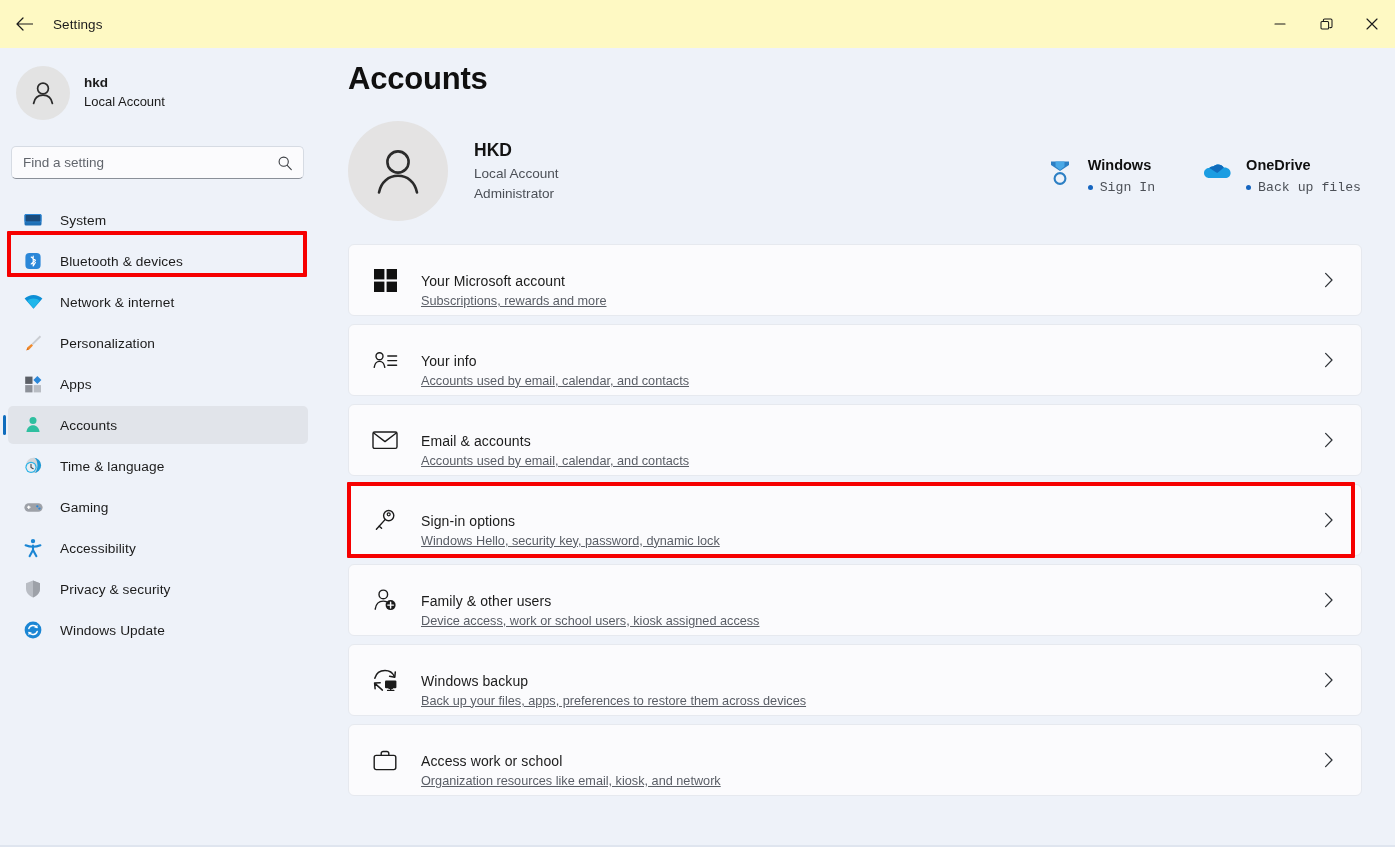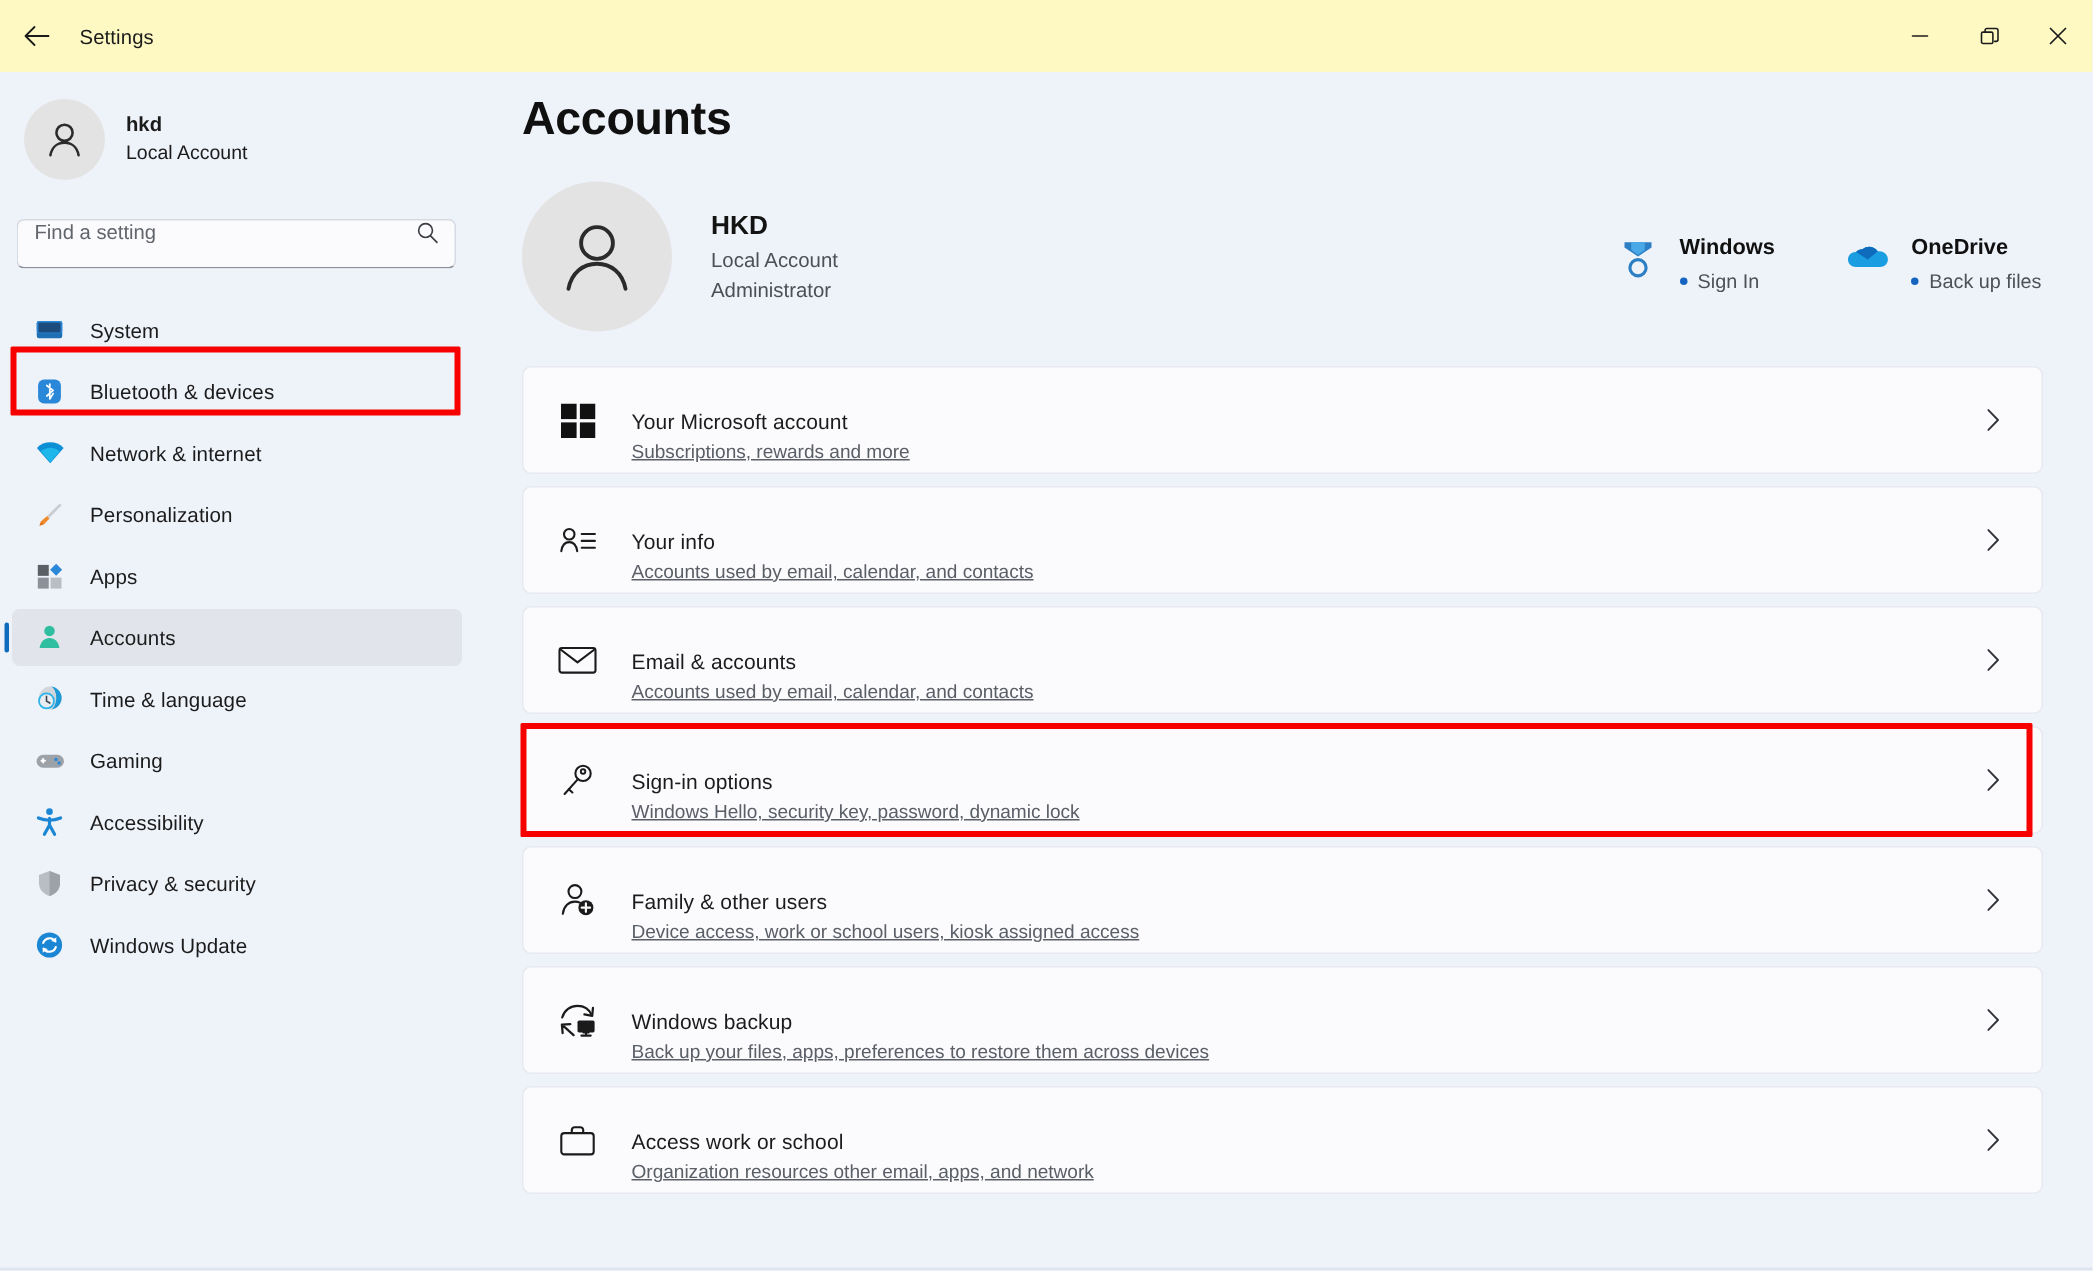--- a/index.html
+++ b/index.html
@@ -112,21 +112,21 @@
   }
 
   .search-wrap {
     margin: 20px 16px 0 11px;
     height: 33px;
     background: #fbfbfd;
     border: 1px solid #d6dbe3;
     border-bottom: 1px solid #8a8f98;
     border-radius: 5px;
     display: flex;
-    align-items: flex-start;
+    align-items: center;
     padding: 0 10px 0 11px;
   }
   .search-input {
     flex: 1;
     border: none;
     outline: none;
     background: transparent;
     font-family: "Liberation Sans", sans-serif;
     font-size: 13.5px;
     color: #1b1b1b;
@@ -251,20 +251,21 @@
     font-weight: bold;
     color: #101010;
     line-height: 1.2;
   }
   .widget-sub {
     font-size: 13.2px;
     color: #4c5057;
     margin-top: 5px;
     display: flex;
     align-items: center;
+    font-family: Liberation Mono, monospace;
   }
   .dot {
     width: 5px; height: 5px;
     border-radius: 50%;
     background: #1565c0;
     margin-right: 7px;
     flex: 0 0 5px;
   }
 
   
@@ -678,21 +679,21 @@
 
         <div class="card">
           <span class="card-icon">
             <svg width="24" height="21" viewBox="0 0 24 21" fill="none">
               <rect x="1.2" y="5.4" width="21.6" height="14.2" rx="2" stroke="#1b1b1b" stroke-width="1.4"></rect>
               <path d="M8.2 5.2 V3.4 A1.9 1.9 0 0 1 10.1 1.5 H13.9 A1.9 1.9 0 0 1 15.8 3.4 V5.2" stroke="#1b1b1b" stroke-width="1.4" stroke-linecap="round"></path>
             </svg>
           </span>
           <div class="card-text">
             <div class="card-title">Access work or school</div>
-            <div class="card-sub">Organization resources other email, apps, and network</div>
+            <div class="card-sub">Organization resources like email, kiosk, and network</div>
           </div>
           <span class="chev">
             <svg width="10" height="16" viewBox="0 0 10 16" fill="none">
               <path d="M1.6 1.4 L8 8 L1.6 14.6" stroke="#2f3338" stroke-width="1.25" stroke-linecap="round" stroke-linejoin="round"></path>
             </svg>
           </span>
         </div>
 
         <div class="redbox" style="left:-1px; top:238px; width:1008px; height:76px;"></div>
       </div>

